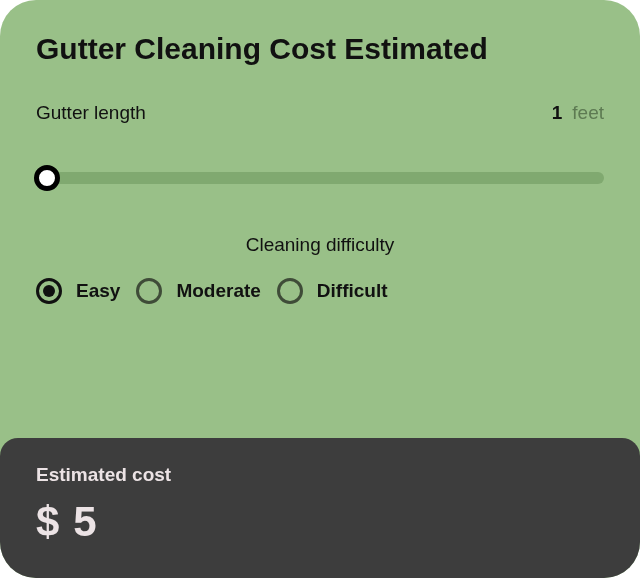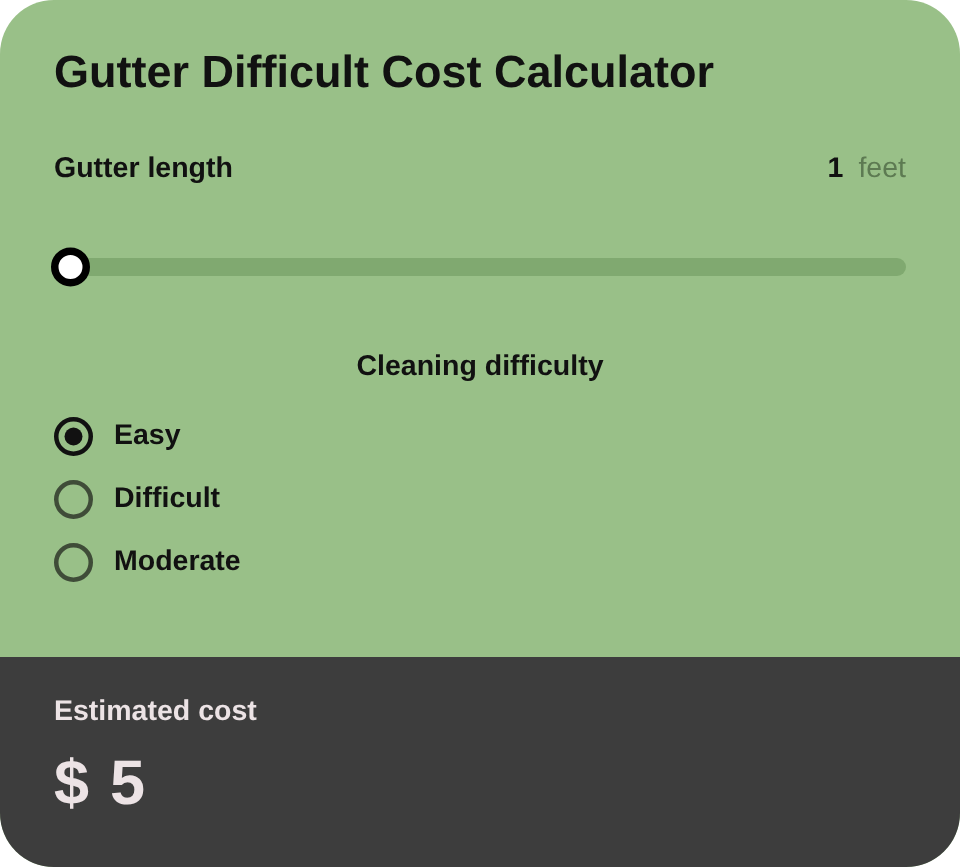--- a/index.html
+++ b/index.html
@@ -25,21 +25,21 @@
       flex: 1;
     }
     .title {
       font-size: 30px;
       font-weight: 700;
       color: #111;
       margin-bottom: 36px;
     }
     .section-label {
       font-size: 19px;
-      font-weight: 700;
+      font-weight: 400;
       color: #111;
       margin-bottom: 22px;
     }
     .length-row {
       display: flex;
       justify-content: space-between;
       align-items: baseline;
       margin-bottom: 18px;
     }
     .length-value-group {
@@ -83,21 +83,21 @@
       border: 5px solid #000;
       border-radius: 50%;
       cursor: pointer;
     }
     .difficulty-section {
       margin-top: 10px;
       text-align: center;
     }
     .radio-group {
       display: flex;
-      flex-direction: column;
+      flex-direction: row;
       gap: 16px;
       margin-top: 4px;
     }
     .radio-row {
       display: flex;
       align-items: center;
       gap: 14px;
       cursor: pointer;
     }
     .radio-circle {
@@ -120,20 +120,21 @@
       border-radius: 50%;
     }
     .radio-label {
       font-size: 19px;
       font-weight: 600;
       color: #111;
     }
     .footer {
       background: #3d3d3d;
       padding: 26px 36px 32px 36px;
+      border-radius: 18px;
     }
     .footer-label {
       font-size: 19px;
       font-weight: 600;
       color: #ece3e5;
       margin-bottom: 12px;
     }
     .footer-cost {
       font-size: 42px;
       font-weight: 700;
@@ -141,21 +142,21 @@
       display: flex;
       align-items: baseline;
       gap: 14px;
     }
   </style>
 </head>
 <body>
 
 <div class="card">
   <div class="content">
-    <h1 class="title">Gutter Difficult Cost Calculator</h1>
+    <h1 class="title">Gutter Cleaning Cost Estimated</h1>
 
     <div class="length-row">
       <span class="section-label">Gutter length</span>
       <span class="length-value-group">
         <span class="length-value">1</span>
         <span class="length-unit">feet</span>
       </span>
     </div>
 
     <div class="slider-wrap">
@@ -167,25 +168,25 @@
       <div class="section-label">Cleaning difficulty</div>
       <div class="radio-group">
         <div class="radio-row">
           <span class="radio-circle">
             <span class="radio-dot"></span>
           </span>
           <span class="radio-label">Easy</span>
         </div>
         <div class="radio-row">
           <span class="radio-circle unselected"></span>
-          <span class="radio-label">Difficult</span>
+          <span class="radio-label">Moderate</span>
         </div>
         <div class="radio-row">
           <span class="radio-circle unselected"></span>
-          <span class="radio-label">Moderate</span>
+          <span class="radio-label">Difficult</span>
         </div>
       </div>
     </div>
   </div>
 
   <div class="footer">
     <div class="footer-label">Estimated cost</div>
     <div class="footer-cost">
       <span>$</span>
       <span>5</span>

